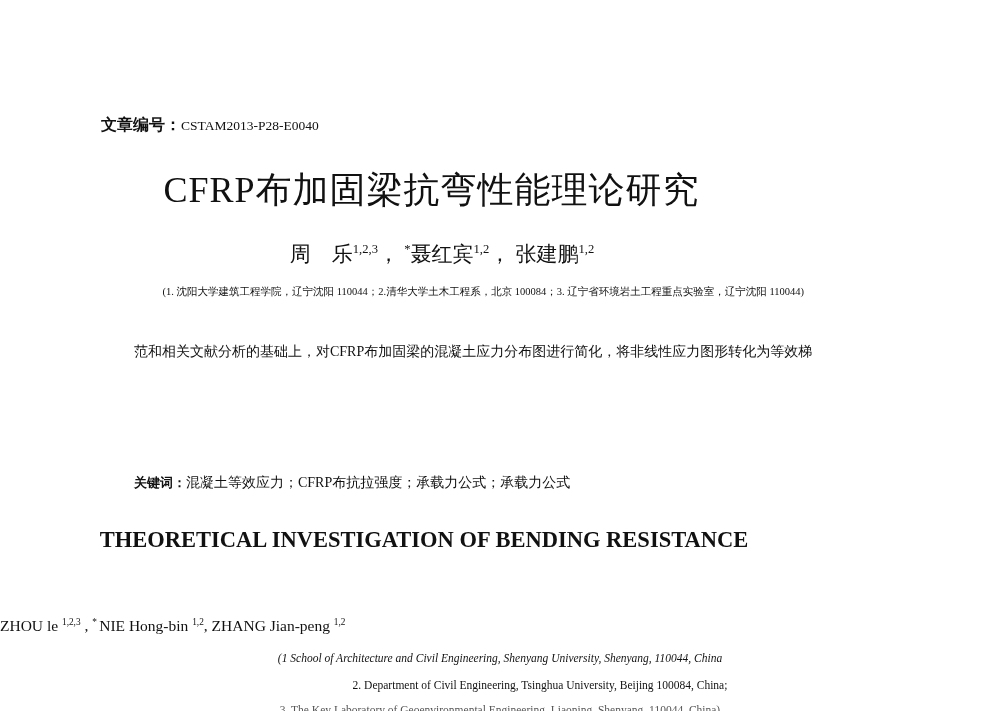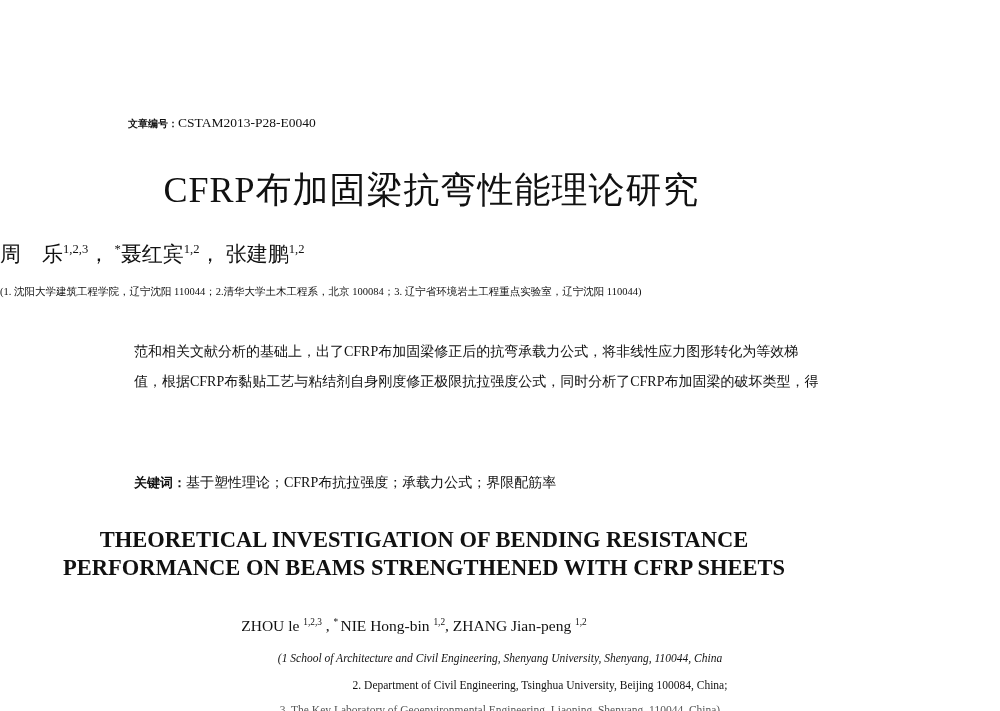--- a/index.html
+++ b/index.html
@@ -14,41 +14,42 @@
       position: relative;
       color: #111;
       font-family: "Liberation Serif", "DejaVu Serif", serif;
     }
     .abs { position: absolute; }
     .article-no {
       left: 101px; top: 115px;
       font-size: 13.5px;
       white-space: nowrap;
     }
-    .article-no .label { font-weight: bold; font-family: "DejaVu Sans", sans-serif; font-size: 10px; margin-left: 27px; }
+    .article-no .label { font-weight: bold; font-family: "DejaVu Sans", sans-serif; font-size: 16px; }
     .title-cn {
       left: 0; width: 863px; top: 166px;
       text-align: center;
       font-size: 36px;
       letter-spacing: 1px;
       white-space: nowrap;
     }
     .authors-cn {
       left: 0; width: 884px; top: 240px;
+      text-align: center;
       font-size: 21px;
       white-space: nowrap;
     }
     .authors-cn sup, .authors-en sup {
       font-size: 60%;
       vertical-align: super;
       line-height: 0;
     }
     .aff-cn {
       left: 0; width: 804px; top: 285px;
-      text-align: left;
+      text-align: right;
       font-size: 10.5px;
       white-space: nowrap;
     }
     .abstract {
       left: 134px; width: 740px; top: 337px;
       font-size: 14px;
       line-height: 29.5px;
       text-align: justify;
     }
     .abstract .lbl { font-weight: bold; font-family: "DejaVu Sans", sans-serif; font-size: 13px; }
@@ -62,21 +63,21 @@
     .title-en {
       left: 0; width: 848px; top: 526px;
       text-align: center;
       font-weight: bold;
       font-size: 22.5px;
       line-height: 28px;
       white-space: nowrap;
     }
     .authors-en {
       left: 0; width: 828px; top: 617px;
-      text-align: center;
+      text-align: left;
       font-size: 15.5px;
       white-space: nowrap;
     }
     .aff-en {
       left: 0; width: 1000px;
       text-align: center;
       font-size: 11.5px;
       white-space: nowrap;
     }
     .aff-en.l1 { top: 652px; font-style: italic; }
@@ -94,31 +95,29 @@
 
 <div class="abs authors-cn">
   <span><span>周　乐</span><sup>1,2,3</sup><span>，</span></span>
   <span><sup>*</sup><span>聂红宾</span><sup>1,2</sup><span>，</span></span>
   <span><span>张建鹏</span><sup>1,2</sup></span>
 </div>
 
 <div class="abs aff-cn">(1. 沈阳大学建筑工程学院，辽宁沈阳 110044；2.清华大学土木工程系，北京 100084；3. 辽宁省环境岩土工程重点实验室，辽宁沈阳 110044)</div>
 
 <div class="abs abstract">
-  <span class="line">范和相关文献分析的基础上，出了CFRP布加固梁修正后的抗弯承载力公式，将非线性应力图形转化为等效梯</span>
-  <span class="line">值，根据CFRP布黏贴工艺与粘结剂自身刚度修正极限抗拉强度公式，同时分析了CFRP布加固梁的破坏类型，得</span>
+  <span class="line">范和相关文献分析的基础上，对CFRP布加固梁的混凝土应力分布图进行简化，将非线性应力图形转化为等效梯</span>
 </div>
 
 <div class="abs keywords">
-  <span class="lbl">关键词：</span><span>基于塑性理论；CFRP布抗拉强度；承载力公式；界限配筋率</span>
+  <span class="lbl">关键词：</span><span>混凝土等效应力；CFRP布抗拉强度；承载力公式；承载力公式</span>
 </div>
 
 <div class="abs title-en">
   <div>THEORETICAL INVESTIGATION OF BENDING RESISTANCE</div>
-  <div>PERFORMANCE ON BEAMS STRENGTHENED WITH CFRP SHEETS</div>
 </div>
 
 <div class="abs authors-en">
   <span><span>ZHOU le</span> <sup>1,2,3</sup><span> , </span></span><span><sup>* </sup><span>NIE Hong-bin</span> <sup>1,2</sup><span>, </span></span><span><span>ZHANG Jian-peng</span> <sup>1,2</sup></span>
 </div>
 
 <div class="abs aff-en l1">(1 School of Architecture and Civil Engineering, Shenyang University, Shenyang, 110044, China</div>
 <div class="abs aff-en l2">2. Department of Civil Engineering, Tsinghua University, Beijing 100084, China;</div>
 <div class="abs aff-en l3">3. The Key Laboratory of Geoenvironmental Engineering, Liaoning, Shenyang, 110044, China)</div>
 

